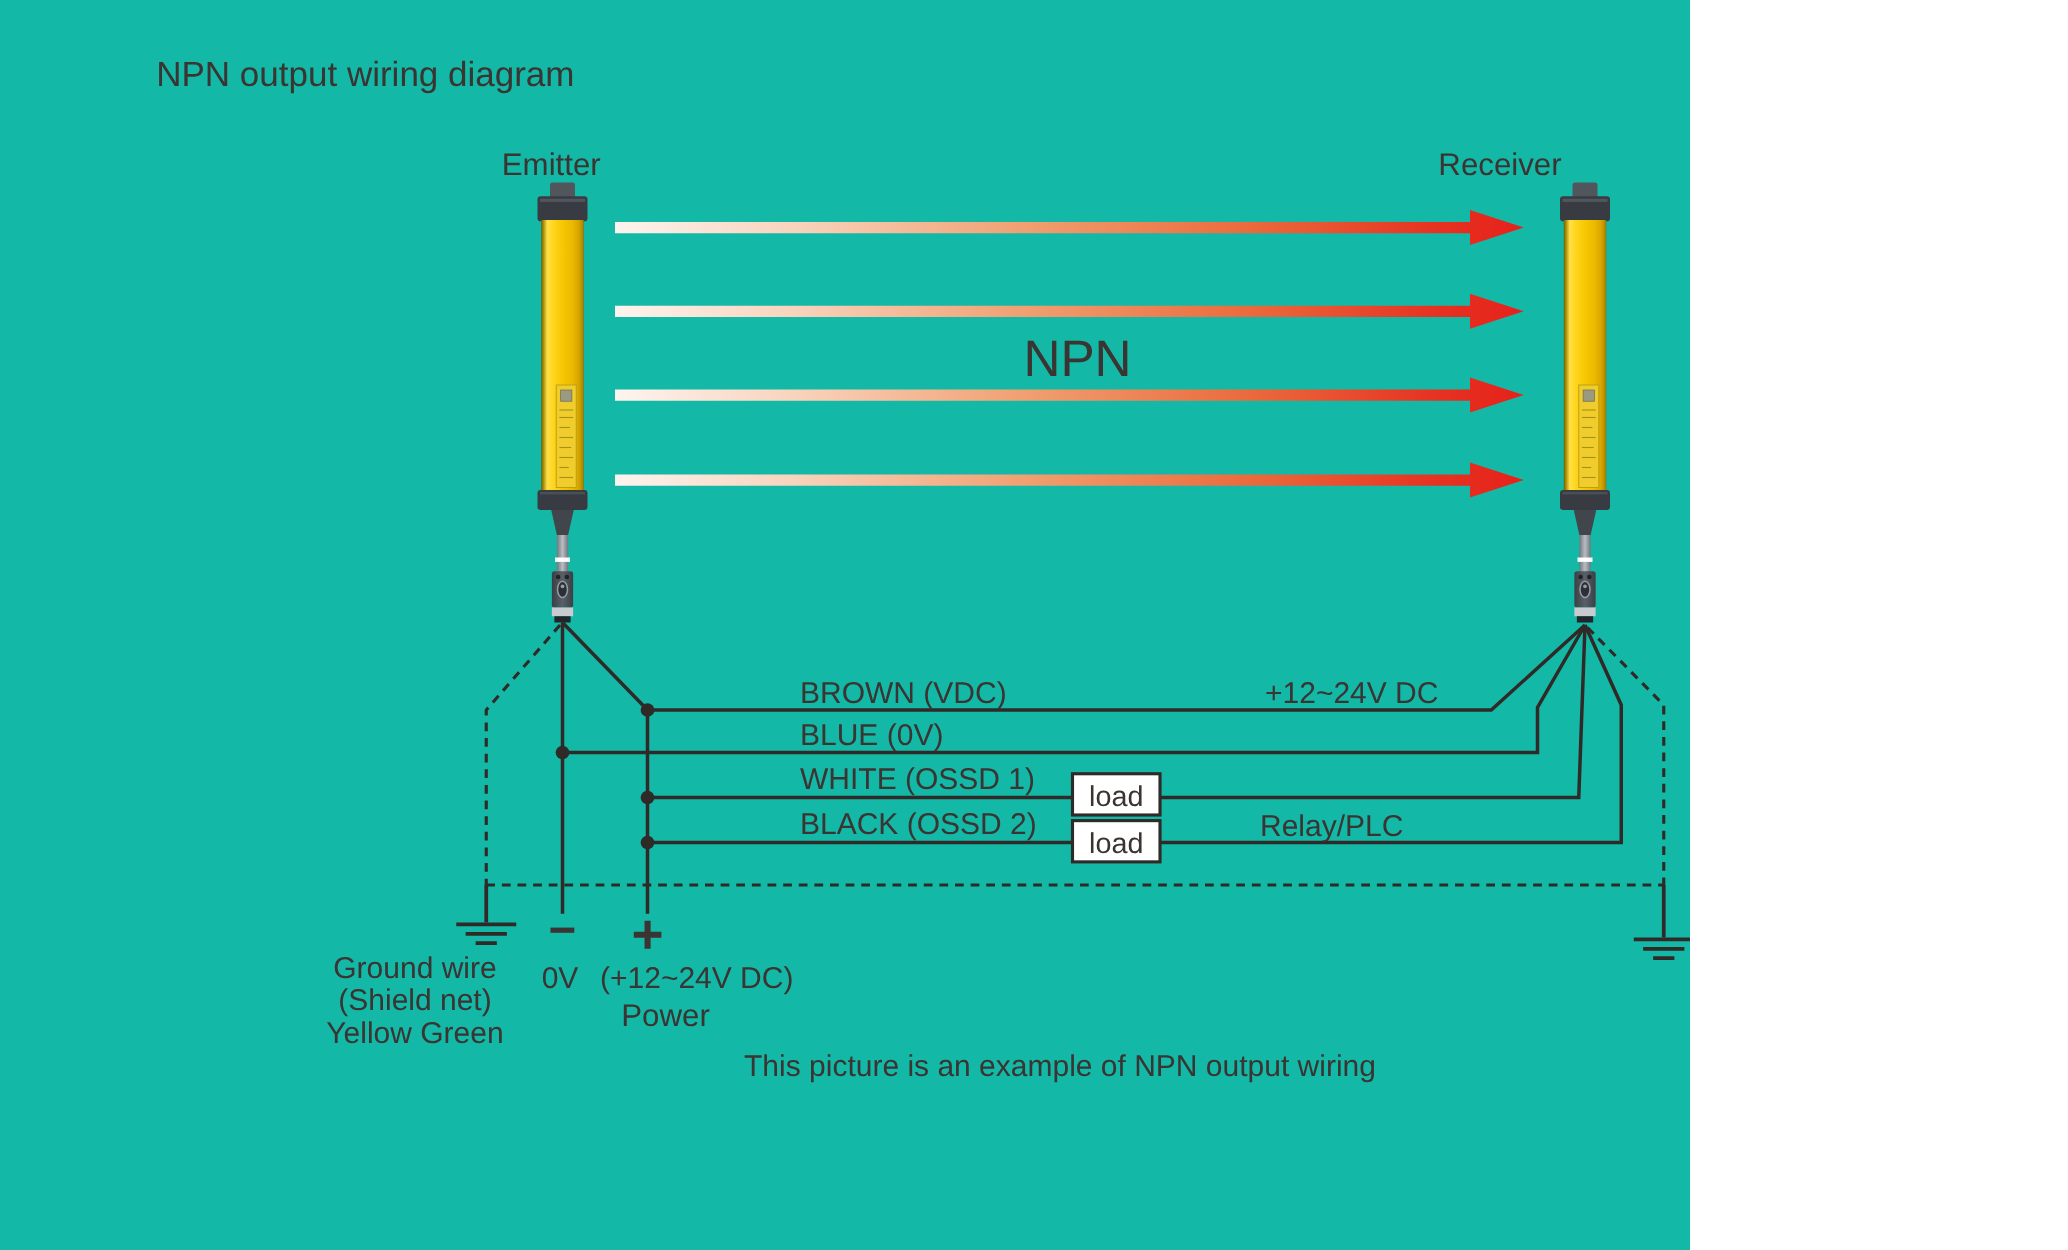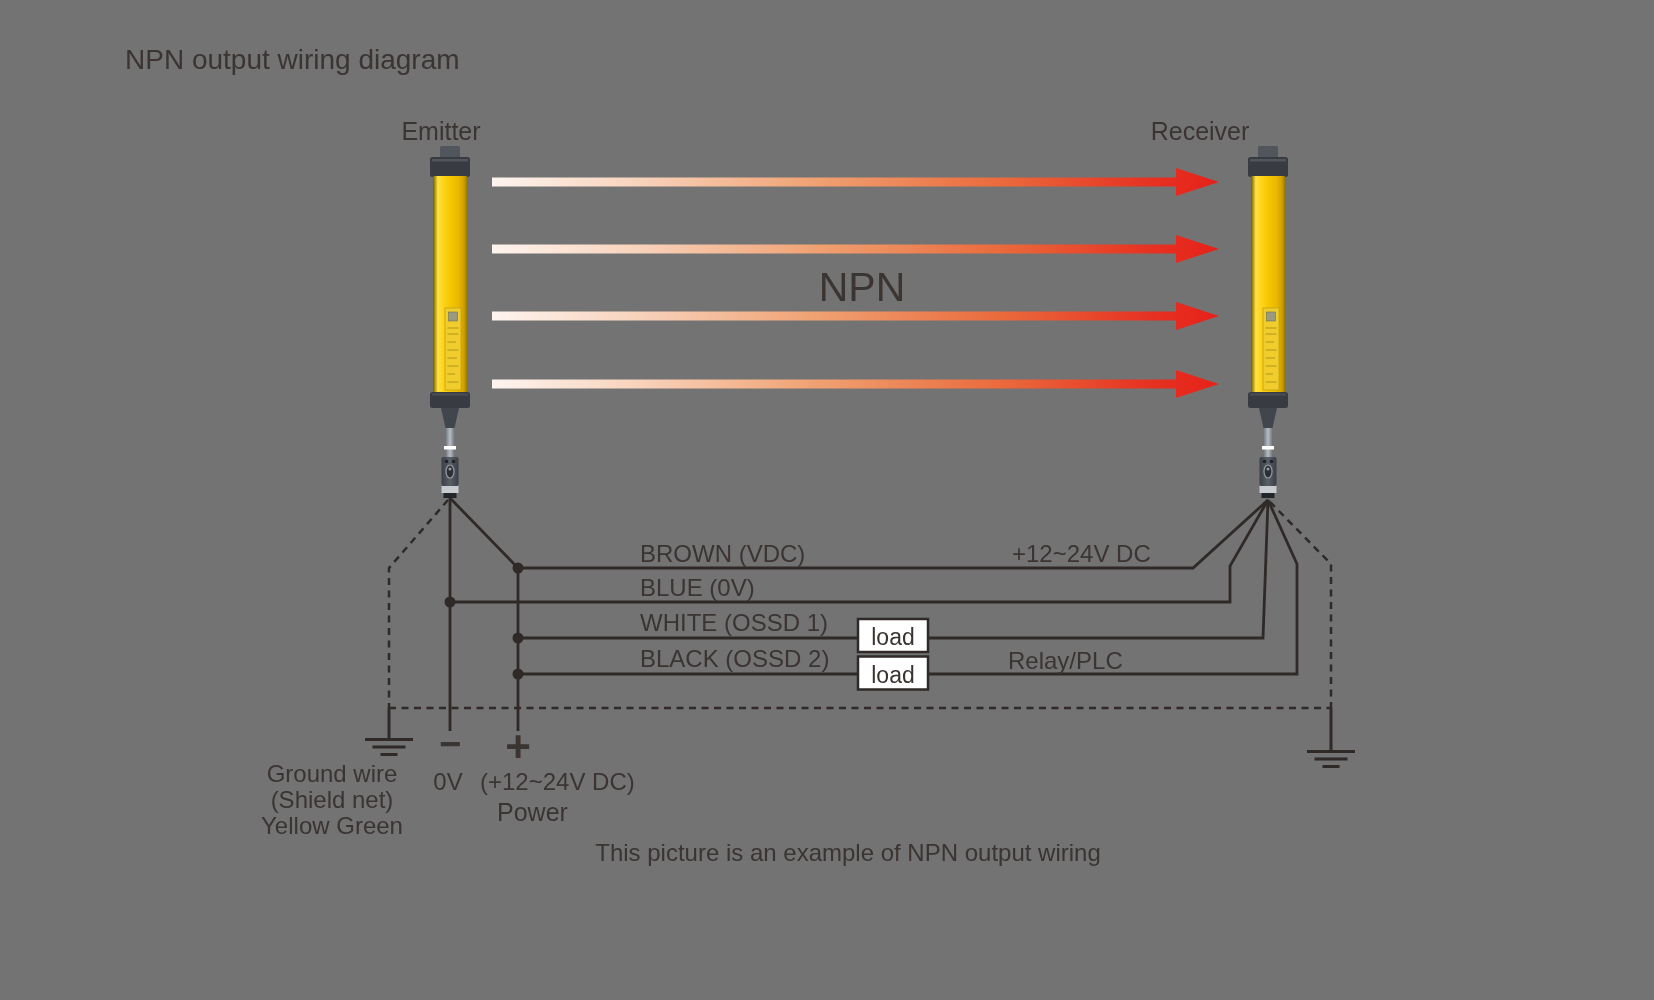--- a/index.html
+++ b/index.html
@@ -2,23 +2,23 @@
 <html><head>
 <meta charset="utf-8">
 <style>
   html, body {
     margin: 0;
     padding: 0;
     background: #ffffff;
   }
   .stage {
     position: relative;
-    width: 1654px;
+    width: 1352px;
     height: 1000px;
-    background: #737373;
+    background: #14b8a6;
     overflow: hidden;
     font-family: "Liberation Sans", sans-serif;
   }
   svg text {
     font-family: "Liberation Sans", sans-serif;
     fill: #3a3432;
   }
 </style>
 </head>
 <body>

